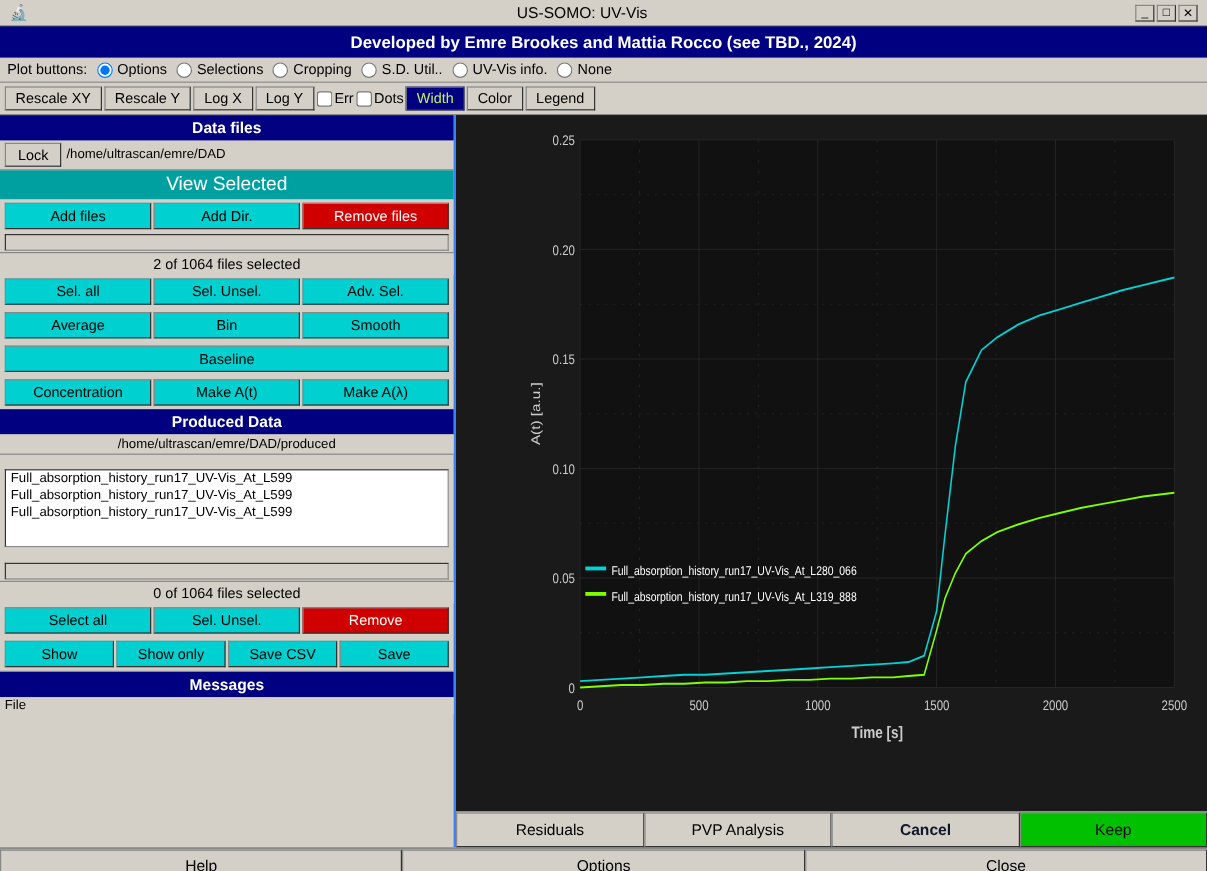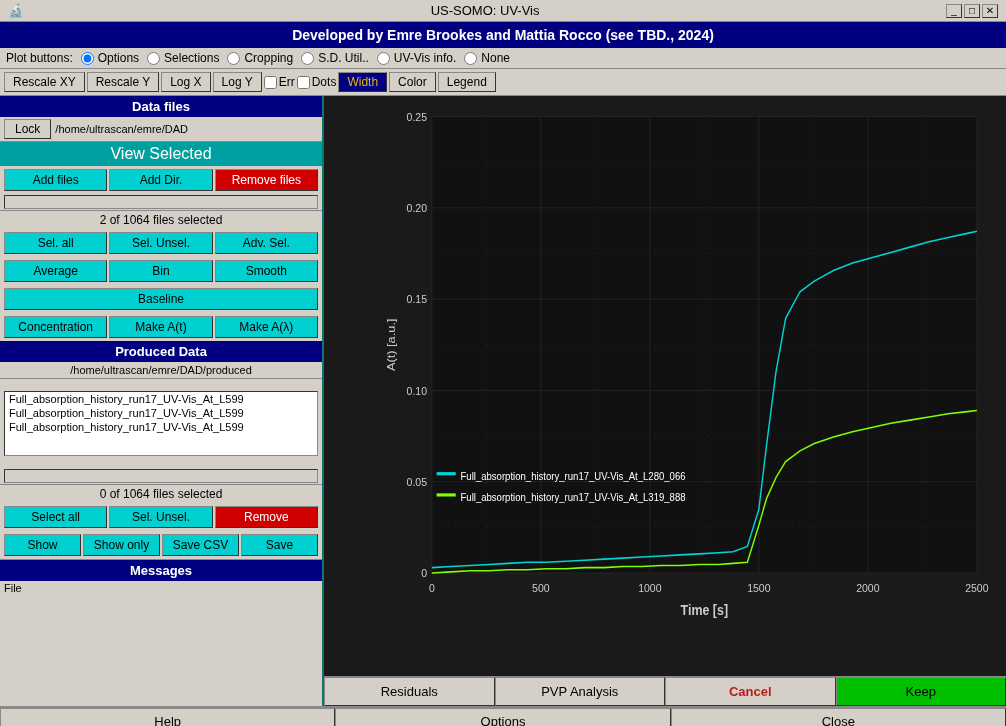--- a/index.html
+++ b/index.html
@@ -14,21 +14,21 @@
 
     .plot-buttons-bar { background: #d4d0c8; display: flex; align-items: center; padding: 3px 6px; gap: 8px; font-size: 12px; flex-wrap: wrap; border-bottom: 1px solid #888; }
     .radio-group { display: flex; align-items: center; gap: 4px; }
 
     .action-bar { background: #d4d0c8; display: flex; align-items: center; gap: 2px; padding: 3px 4px; border-bottom: 1px solid #888; flex-wrap: wrap; }
     .action-btn { background: #d4d0c8; border: 1px outset #888; padding: 2px 8px; font-size: 12px; cursor: pointer; white-space: nowrap; }
     .cb-label { display: flex; align-items: center; gap: 2px; font-size: 12px; }
 
     .main-layout { display: flex; height: calc(726px - 20px - 34px - 34px - 28px); }
 
-    .left-panel { width: 324px; background: #d4d0c8; border-right: 2px solid #0f766e; display: flex; flex-direction: column; flex-shrink: 0; }
+    .left-panel { width: 380px; background: #d4d0c8; border-right: 2px solid #3b82f6; display: flex; flex-direction: column; flex-shrink: 0; }
 
     .section-header { background: #000080; color: #fff; text-align: center; padding: 3px; font-size: 13px; font-weight: bold; }
     .sub-header { background: #00a0a0; color: #fff; text-align: center; padding: 3px; font-size: 16px; }
     .path-label { background: #d4d0c8; text-align: center; padding: 2px 4px; font-size: 11px; color: #000; border-bottom: 1px solid #888; }
 
     .btn-row { display: flex; gap: 2px; padding: 3px 4px; }
     .btn-cyan { background: #00d0d0; border: 1px outset #888; padding: 3px 6px; font-size: 12px; cursor: pointer; flex: 1; text-align: center; }
     .btn-red { background: #d00000; color: #fff; border: 1px outset #888; padding: 3px 6px; font-size: 12px; cursor: pointer; flex: 1; text-align: center; }
     .lock-btn { background: #d4d0c8; border: 1px outset #888; padding: 2px 10px; font-size: 12px; cursor: pointer; }
 
@@ -40,21 +40,21 @@
     .files-count { text-align: center; background: #d4d0c8; padding: 2px; font-size: 12px; border-top: 1px solid #888; }
 
     .right-panel { flex: 1; background: #1a1a1a; display: flex; flex-direction: column; position: relative; }
 
     .chart-area { flex: 1; position: relative; padding: 10px 10px 50px 60px; }
 
     .chart-svg { width: 100%; height: 100%; }
 
     .bottom-buttons { display: flex; background: #d4d0c8; border-top: 1px solid #888; }
     .bottom-btn { flex: 1; padding: 6px; text-align: center; border: 1px outset #888; font-size: 13px; cursor: pointer; background: #d4d0c8; }
-    .bottom-btn.cancel { color: #b91c1c; font-weight: bold; }
+    .bottom-btn.cancel { color: #0f172a; font-weight: bold; }
     .bottom-btn.keep { background: #00c000; color: #000; }
 
     .app-bottom { display: flex; background: #d4d0c8; border-top: 2px solid #888; }
     .app-bottom-btn { flex: 1; padding: 5px; text-align: center; border: 1px outset #888; font-size: 13px; cursor: pointer; background: #d4d0c8; }
 
     .messages-section { border-top: 1px solid #888; }
     .messages-file { background: #d4d0c8; padding: 1px 4px; font-size: 11px; display: flex; justify-content: space-between; align-items: center; }
     .messages-content { background: #fff; margin: 2px 4px; font-size: 11px; color: #000; padding: 3px; height: 70px; overflow-y: auto; border: 1px inset #888; }
 
     .hscroll { display: flex; align-items: center; padding: 1px 4px; }
@@ -113,21 +113,21 @@
   <button class="action-btn">Log X</button>
   <button class="action-btn">Log Y</button>
   <label class="cb-label">
     <input type="checkbox" style=""> 
       <span>Err</span>
   </label>
   <label class="cb-label">
     <input type="checkbox" style=""> 
       <span>Dots</span>
   </label>
-  <button class="action-btn" style="background:#000080;color:#eab308;">Width</button>
+  <button class="action-btn" style="background:#000080;color:#bef264;">Width</button>
   <button class="action-btn">Color</button>
   <button class="action-btn">Legend</button>
 </div>
 
 <div class="main-layout">
 
   <div class="left-panel">
     <div class="section-header">Data files</div>
     <div class="lock-row">
       <button class="lock-btn">Lock</button>

